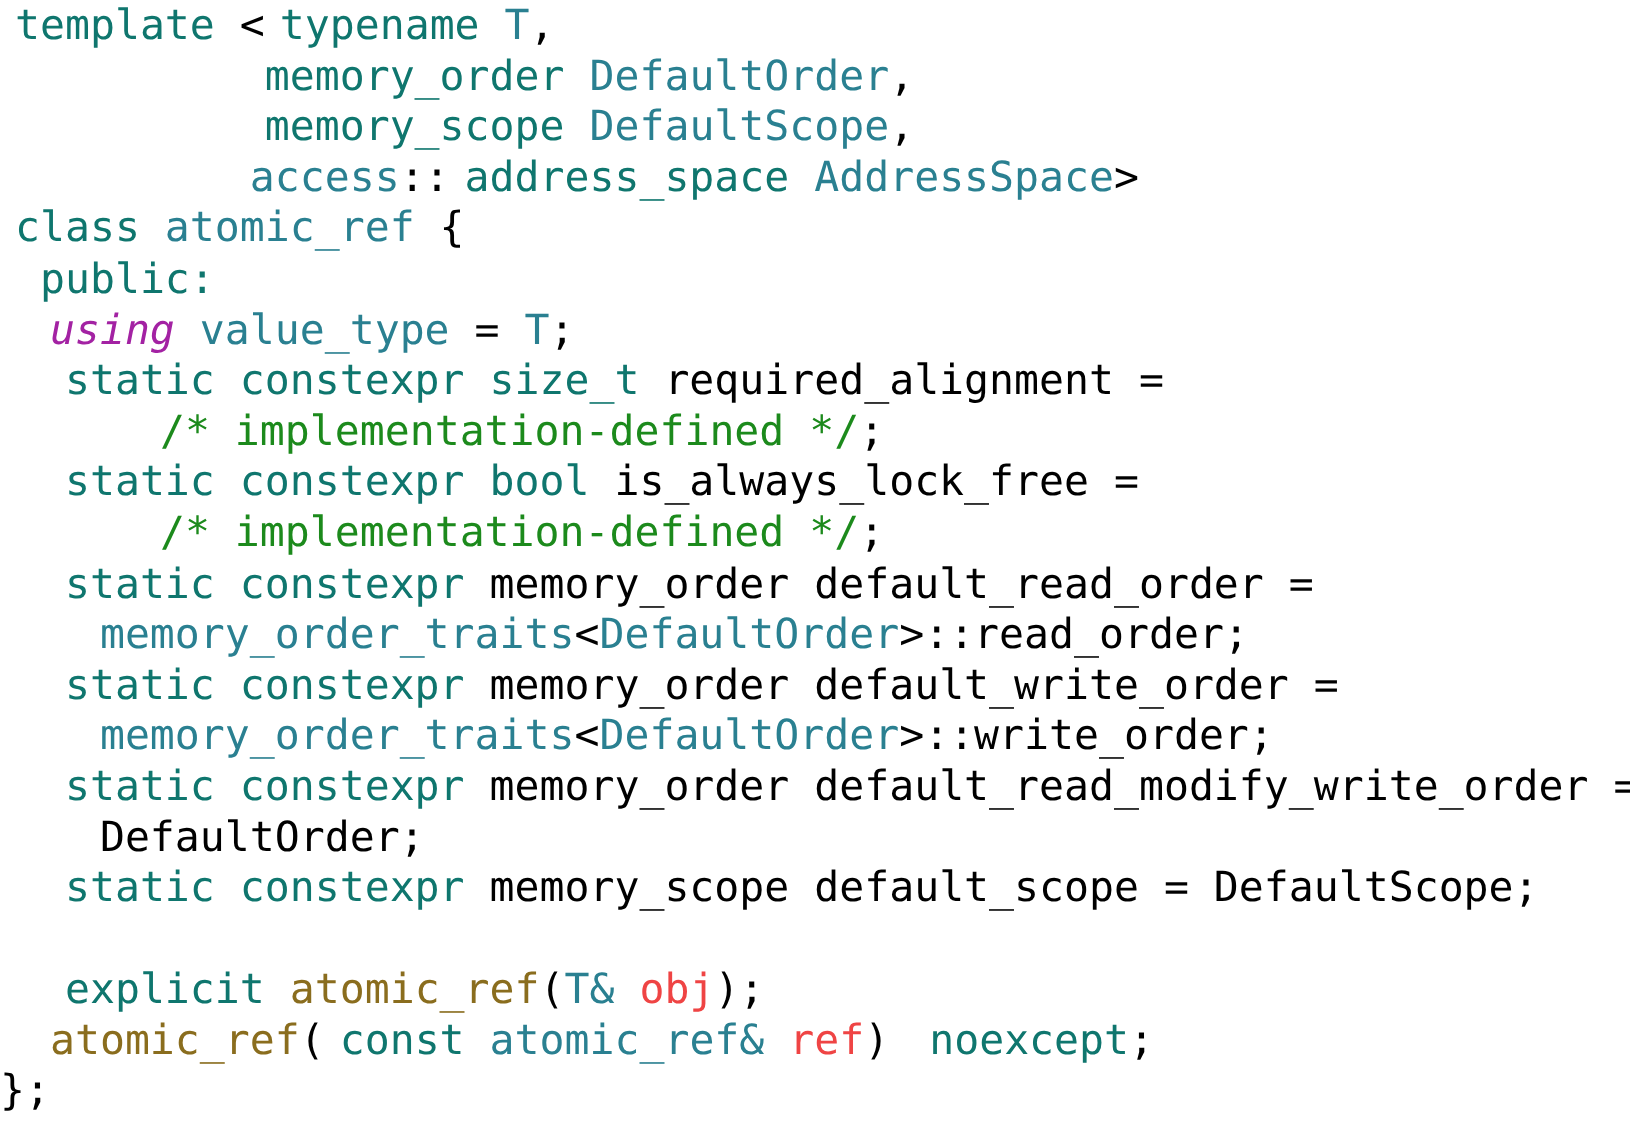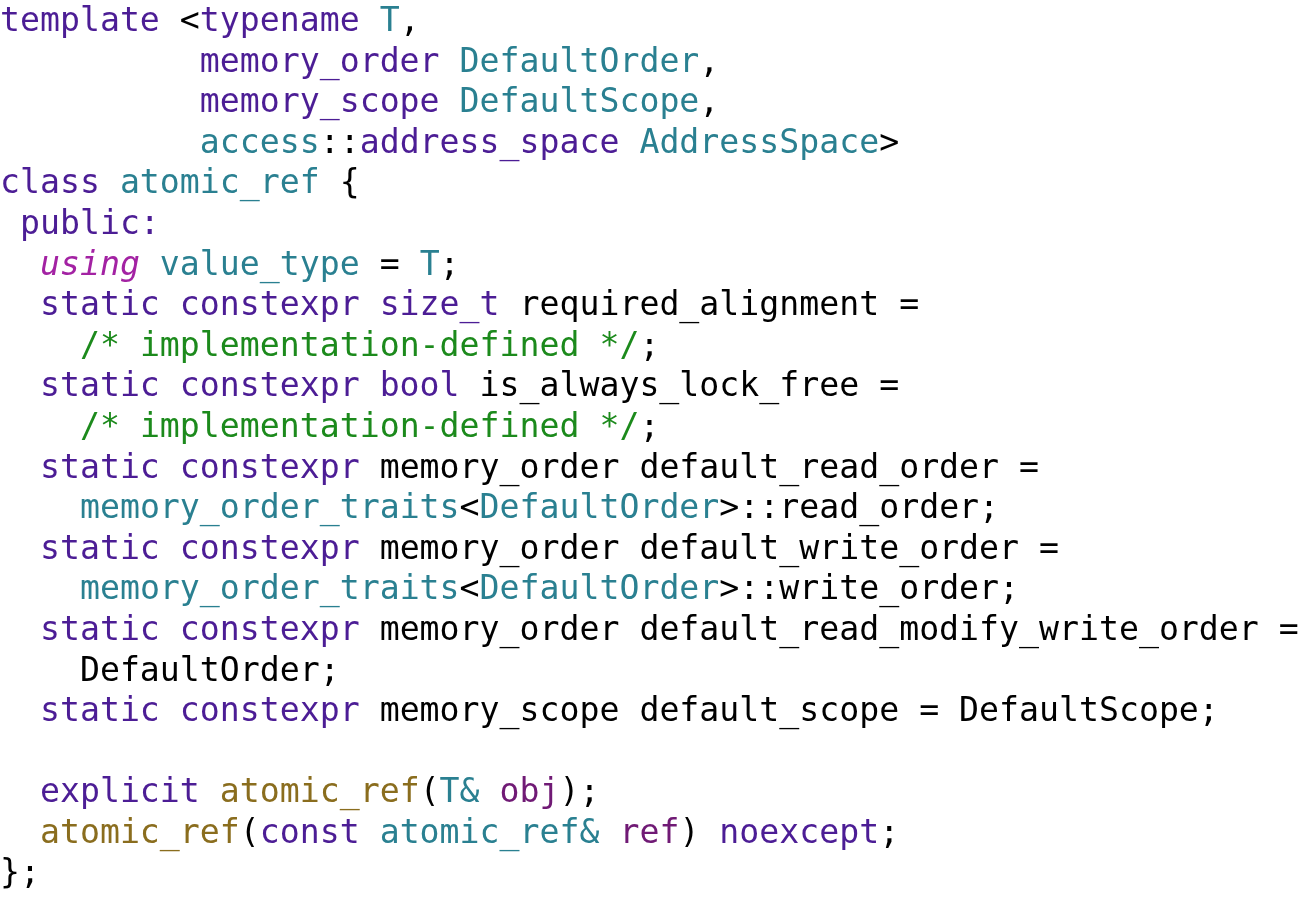--- a/index.html
+++ b/index.html
@@ -26,24 +26,24 @@
     letter-spacing: 0px;
     white-space: pre;
     color: #000000;
   }
   .ln {
     display: block;
     height: 40.6px;
     white-space: pre;
   }
   
-  .kw   { color: #4c1d95; }  
+  .kw   { color: #0f766e; padding-left: 12px; }  
   .ty   { color: #2a8091; }  
   .us   { color: #a322a3; font-style: italic; }  
-  .cm   { color: #1c8a1c; }  
+  .cm   { color: #1c8a1c; margin-left: 48px; }  
   .fn   { color: #8a6d1e; }  
   .pl   { color: #000000; }  
-  .var  { color: #701a75; text-align: center; }  
+  .var  { color: #ef4444; text-align: center; }  
 </style>
 </head>
 <body>
 
 <div id="code-block"><span class="ln"><span class="kw">template</span><span class="pl"> </span><span class="pl">&lt;</span><span class="kw">typename</span><span class="pl"> </span><span class="ty">T</span><span class="pl">,</span></span><span class="ln"><span class="pl">          </span><span class="kw">memory_order</span><span class="pl"> </span><span class="ty">DefaultOrder</span><span class="pl">,</span></span><span class="ln"><span class="pl">          </span><span class="kw">memory_scope</span><span class="pl"> </span><span class="ty">DefaultScope</span><span class="pl">,</span></span><span class="ln"><span class="pl">          </span><span class="ty">access</span><span class="pl">::</span><span class="kw">address_space</span><span class="pl"> </span><span class="ty">AddressSpace</span><span class="pl">&gt;</span></span><span class="ln"><span class="kw">class</span><span class="pl"> </span><span class="ty">atomic_ref</span><span class="pl"> </span><span class="pl">{</span></span><span class="ln"><span class="pl"> </span><span class="kw">public:</span></span><span class="ln"><span class="pl">  </span><span class="us">using</span><span class="pl"> </span><span class="ty">value_type</span><span class="pl"> = </span><span class="ty">T</span><span class="pl">;</span></span><span class="ln"><span class="pl">  </span><span class="kw">static constexpr size_t</span><span class="pl"> required_alignment =</span></span><span class="ln"><span class="pl">    </span><span class="cm">/* implementation-defined */</span><span class="pl">;</span></span><span class="ln"><span class="pl">  </span><span class="kw">static constexpr bool</span><span class="pl"> is_always_lock_free =</span></span><span class="ln"><span class="pl">    </span><span class="cm">/* implementation-defined */</span><span class="pl">;</span></span><span class="ln"><span class="pl">  </span><span class="kw">static constexpr</span><span class="pl"> memory_order default_read_order =</span></span><span class="ln"><span class="pl">    </span><span class="ty">memory_order_traits</span><span class="pl">&lt;</span><span class="ty">DefaultOrder</span><span class="pl">&gt;::read_order;</span></span><span class="ln"><span class="pl">  </span><span class="kw">static constexpr</span><span class="pl"> memory_order default_write_order =</span></span><span class="ln"><span class="pl">    </span><span class="ty">memory_order_traits</span><span class="pl">&lt;</span><span class="ty">DefaultOrder</span><span class="pl">&gt;::write_order;</span></span><span class="ln"><span class="pl">  </span><span class="kw">static constexpr</span><span class="pl"> memory_order default_read_modify_write_order =</span></span><span class="ln"><span class="pl">    DefaultOrder;</span></span><span class="ln"><span class="pl">  </span><span class="kw">static constexpr</span><span class="pl"> memory_scope default_scope = DefaultScope;</span></span><span class="ln">&nbsp;</span><span class="ln"><span class="pl">  </span><span class="kw">explicit</span><span class="pl"> </span><span class="fn">atomic_ref</span><span class="pl">(</span><span class="ty">T&amp;</span><span class="pl"> </span><span class="var">obj</span><span class="pl">);</span></span><span class="ln"><span class="pl">  </span><span class="fn">atomic_ref</span><span class="pl">(</span><span class="kw">const</span><span class="pl"> </span><span class="ty">atomic_ref&amp;</span><span class="pl"> </span><span class="var">ref</span><span class="pl">) </span><span class="kw">noexcept</span><span class="pl">;</span></span><span class="ln"><span class="pl">};</span></span></div>
 
 </body></html>

